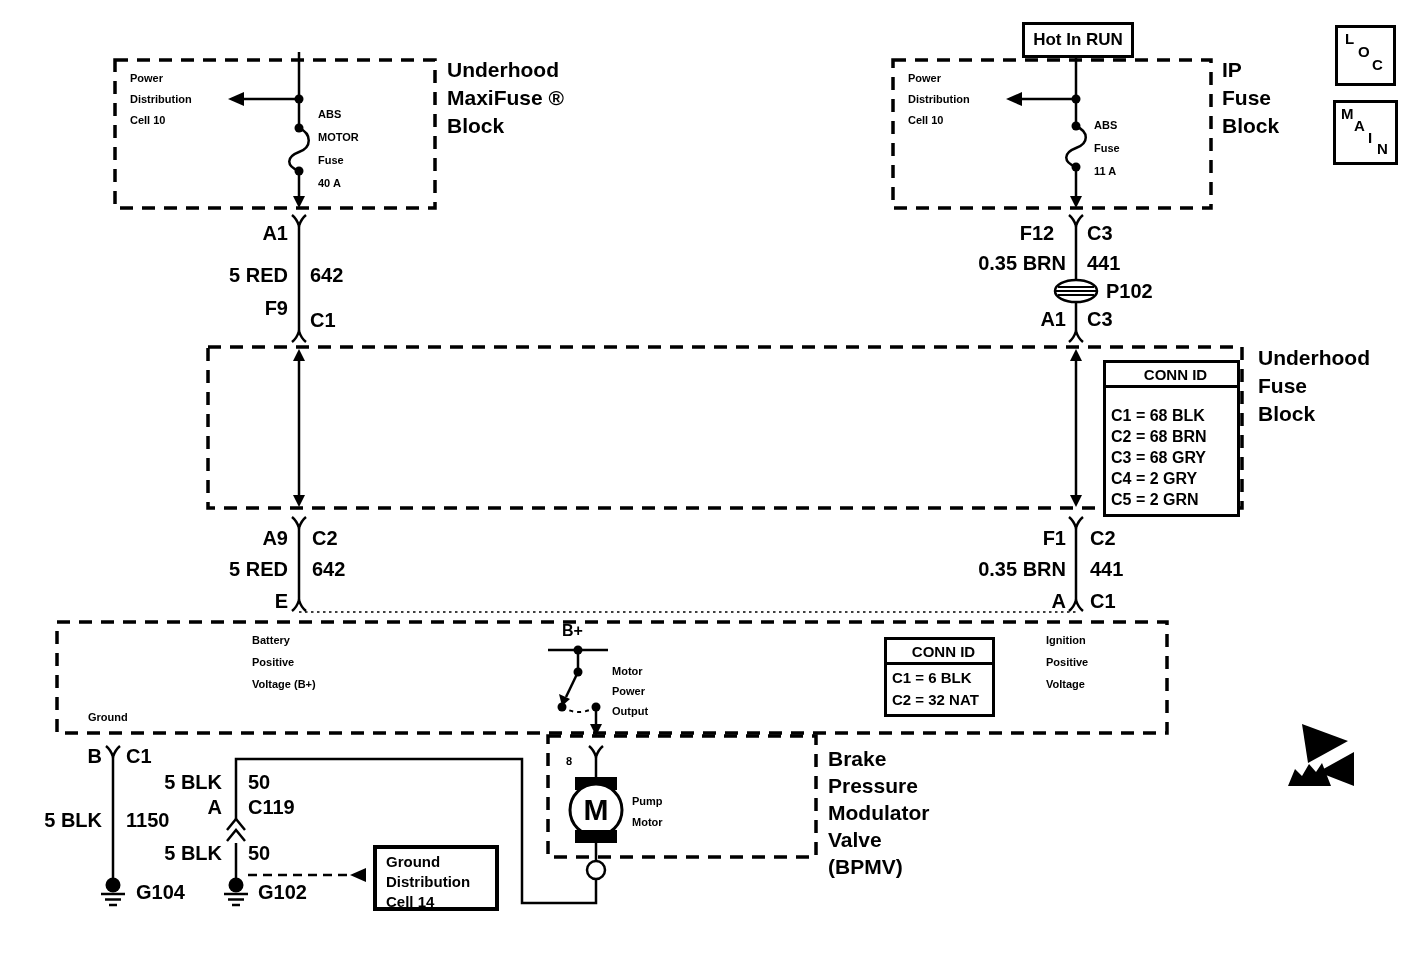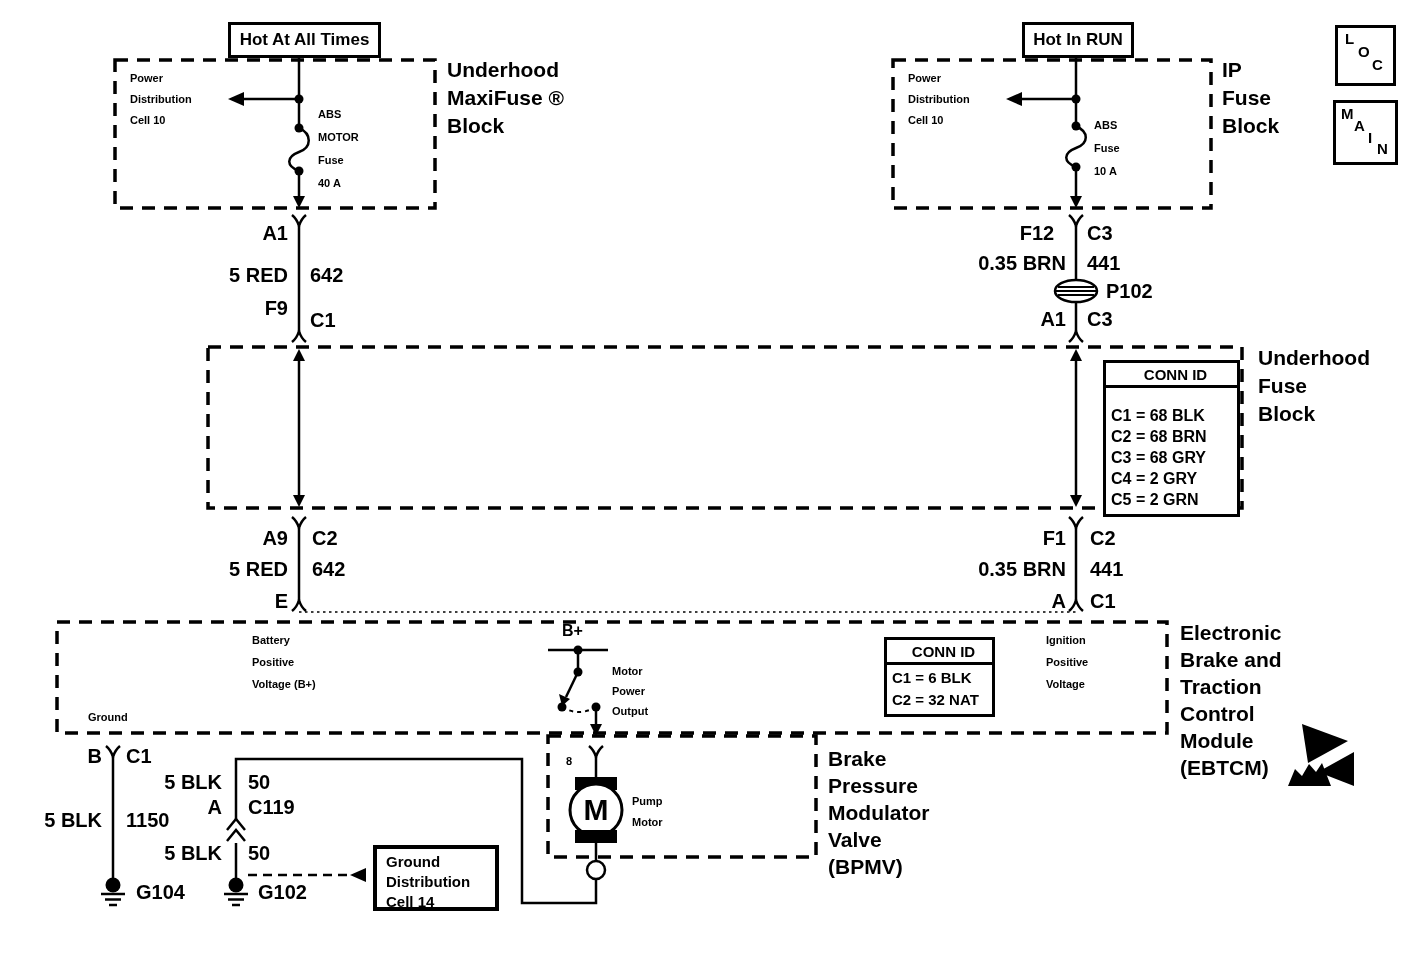--- a/index.html
+++ b/index.html
@@ -156,23 +156,20 @@
       <polygon points="350,875 366,868 366,882" fill="#000" stroke="none"></polygon>
     </g>
 
     <g fill="#000" stroke="none">
       <polygon points="1302,724 1348,741 1308,763"></polygon>
       <polygon points="1318,772 1354,752 1354,786"></polygon>
       <polygon points="1288,786 1295,769 1302,776 1309,764 1316,772 1322,763 1331,786"></polygon>
     </g>
   </svg>
 
-  <div class="hotbox" style="left:228px;top:22px;width:147px;height:30px;">
-    <span>Hot At All Times</span>
-  </div>
   <div class="hotbox" style="left:1022px;top:22px;width:106px;height:30px;">
     <span>Hot In RUN</span>
   </div>
 
   <div class="tagbox" style="left:1335px;top:25px;width:55px;height:55px;">
     <span style="left:7px;top:2px;">L</span>
     <span style="left:20px;top:15px;">O</span>
     <span style="left:34px;top:28px;">C</span>
   </div>
   <div class="tagbox" style="left:1333px;top:100px;width:59px;height:59px;">
@@ -205,21 +202,21 @@
     <div>Block</div>
   </div>
   <div class="sm" style="left:908px;top:68px;">
     <div>Power</div>
     <div>Distribution</div>
     <div>Cell 10</div>
   </div>
   <div class="sm" style="left:1094px;top:114px;line-height:23px;">
     <div>ABS</div>
     <div>Fuse</div>
-    <div>10 A</div>
+    <div>11 A</div>
   </div>
 
   <div class="lbl r" style="left:238px;top:221px;width:50px;">A1</div>
   <div class="lbl r" style="left:208px;top:263px;width:80px;">5 RED</div>
   <div class="lbl" style="left:310px;top:263px;">642</div>
   <div class="lbl r" style="left:238px;top:296px;width:50px;">F9</div>
   <div class="lbl" style="left:310px;top:308px;">C1</div>
 
   <div class="lbl r" style="left:1008px;top:221px;width:58px;text-align:center;">F12</div>
   <div class="lbl" style="left:1087px;top:221px;">C3</div>
@@ -249,28 +246,20 @@
   <div class="lbl" style="left:312px;top:557px;">642</div>
   <div class="lbl r" style="left:238px;top:589px;width:50px;">E</div>
 
   <div class="lbl r" style="left:1010px;top:526px;width:56px;">F1</div>
   <div class="lbl" style="left:1090px;top:526px;">C2</div>
   <div class="lbl r" style="left:936px;top:557px;width:130px;">0.35 BRN</div>
   <div class="lbl" style="left:1090px;top:557px;">441</div>
   <div class="lbl r" style="left:1010px;top:589px;width:56px;">A</div>
   <div class="lbl" style="left:1090px;top:589px;">C1</div>
 
-  <div class="lg" style="left:1180px;top:619px;line-height:27px;">
-    <div>Electronic</div>
-    <div>Brake and</div>
-    <div>Traction</div>
-    <div>Control</div>
-    <div>Module</div>
-    <div>(EBTCM)</div>
-  </div>
   <div class="sm" style="left:252px;top:629px;line-height:22px;">
     <div>Battery</div>
     <div>Positive</div>
     <div>Voltage (B+)</div>
   </div>
   <div class="sm" style="left:88px;top:707px;">Ground</div>
   <div class="sm" style="left:562px;top:620px;font-size:16px;">B+</div>
   <div class="sm" style="left:612px;top:661px;line-height:20px;">
     <div>Motor</div>
     <div>Power</div>

